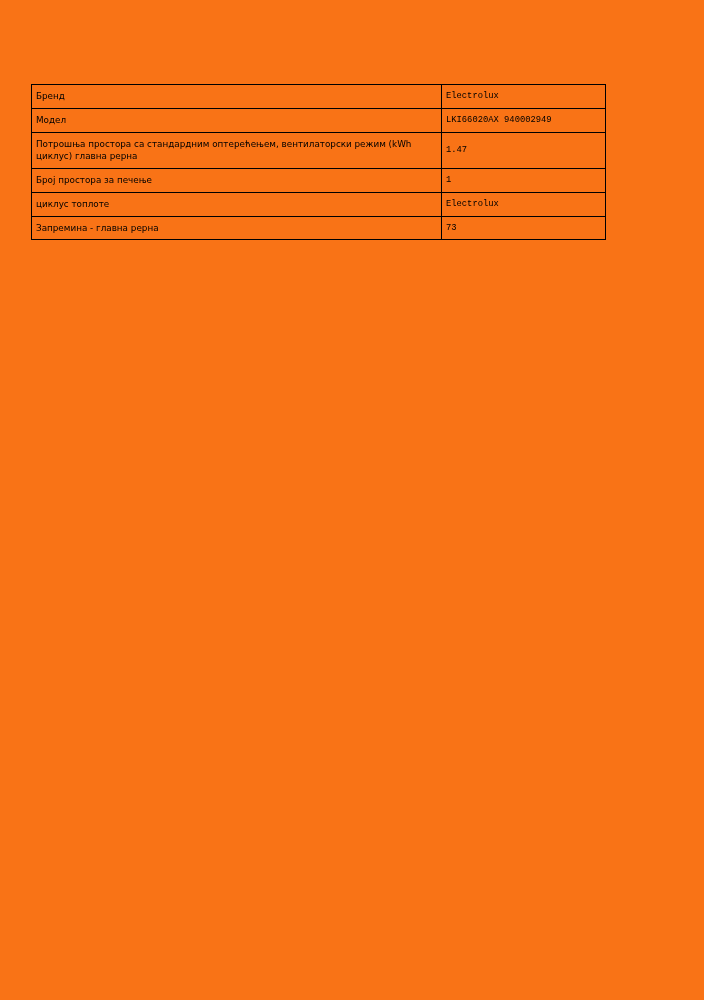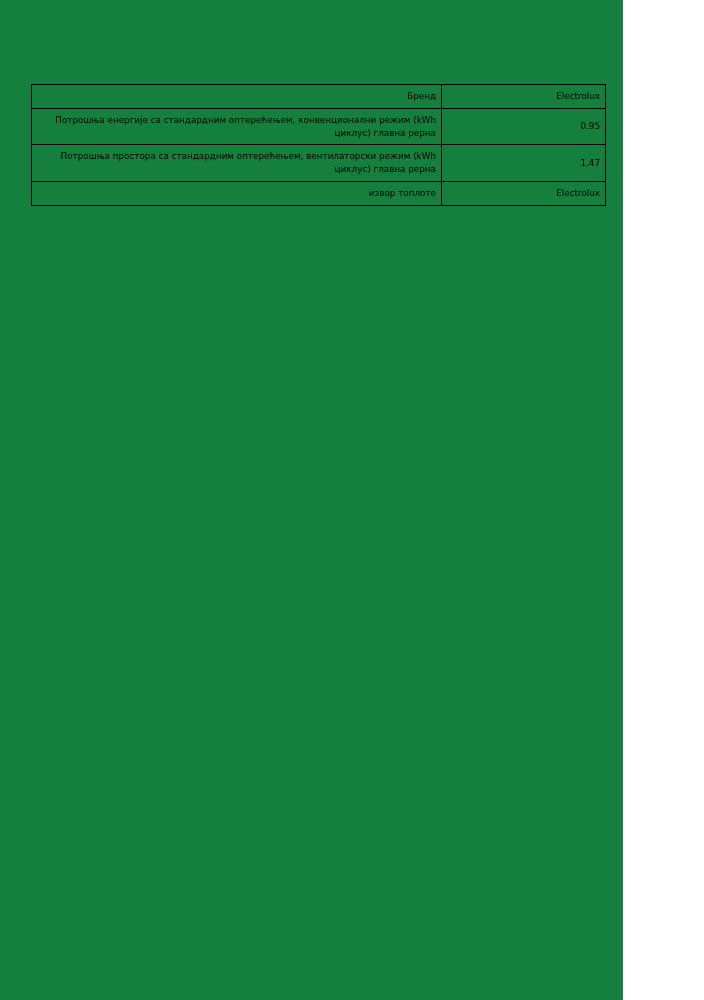--- a/index.html
+++ b/index.html
@@ -9,25 +9,24 @@
   }
   body {
     width: 704px;
     height: 1000px;
     font-family: "DejaVu Sans", sans-serif;
     color: #000000;
     -webkit-font-smoothing: antialiased;
   }
   .page {
     position: relative;
-    width: 623px;
+    width: 704px;
     height: 1000px;
-    background: #15803d;
+    background: #f97316;
     overflow: hidden;
-    text-align: right;
   }
   .spec-table {
     position: absolute;
     left: 31px;
     top: 84px;
     width: 554px;
     border-collapse: collapse;
     table-layout: fixed;
   }
   .spec-table td {
@@ -36,39 +35,48 @@
     font-size: 8.8px;
     line-height: 1.45;
     vertical-align: middle;
     word-wrap: break-word;
   }
   .spec-table td.label {
     width: 400px;
   }
   .spec-table td.value {
     width: 154px;
+    font-family: Liberation Mono, monospace;
   }
 </style>
 </head>
 <body>
 
 <div class="page">
   <table class="spec-table">
     <tbody>
       <tr>
         <td class="label">Бренд</td>
         <td class="value">Electrolux</td>
       </tr>
       <tr>
-        <td class="label">Потрошња енергије са стандардним оптерећењем, конвенционални режим (kWh циклус) главна рерна</td>
-        <td class="value">0.95</td>
+        <td class="label">Модел</td>
+        <td class="value">LKI66020AX 940002949</td>
       </tr>
       <tr>
         <td class="label">Потрошња простора са стандардним оптерећењем, вентилаторски режим (kWh циклус) главна рерна</td>
         <td class="value">1.47</td>
       </tr>
       <tr>
-        <td class="label">извор топлоте</td>
+        <td class="label">Број простора за печење</td>
+        <td class="value">1</td>
+      </tr>
+      <tr>
+        <td class="label">циклус топлоте</td>
         <td class="value">Electrolux</td>
+      </tr>
+      <tr>
+        <td class="label">Запремина - главна рерна</td>
+        <td class="value">73</td>
       </tr>
     </tbody>
   </table>
 </div>
 
 </body></html>

